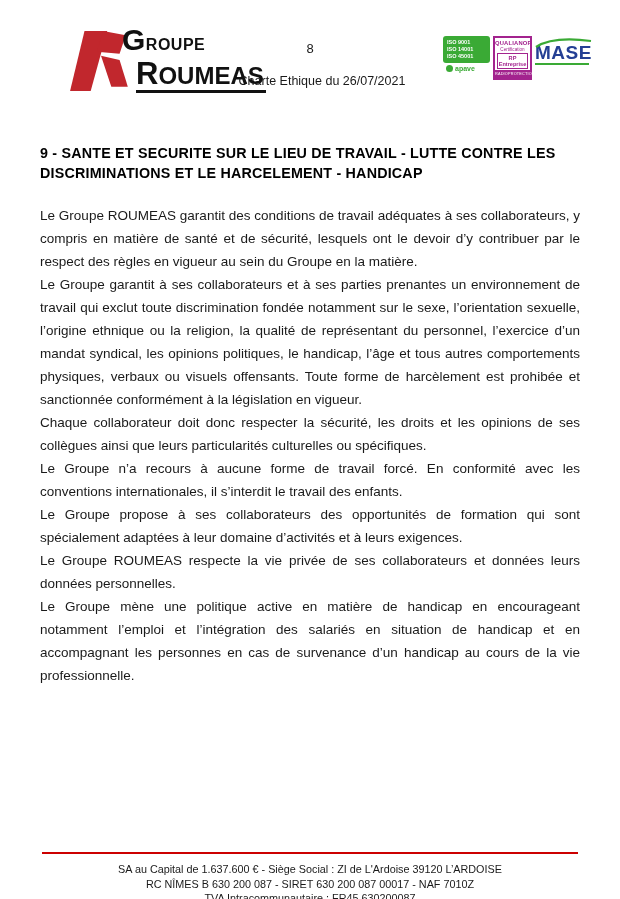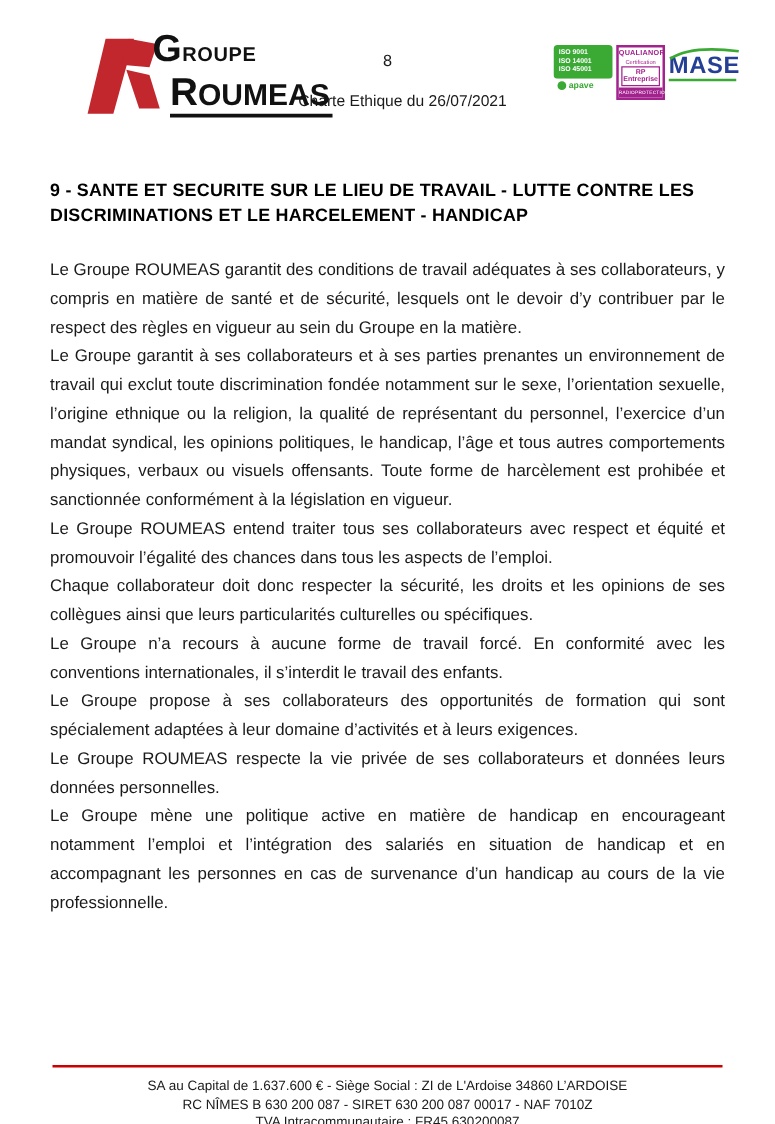--- a/index.html
+++ b/index.html
@@ -98,28 +98,27 @@
       <div class="mase-name">MASE</div>
       <div class="mase-tagline"></div>
     </div>
   </div>
 
   <h1 class="section-title">9 - SANTE ET SECURITE SUR LE LIEU DE TRAVAIL - LUTTE CONTRE LES DISCRIMINATIONS ET LE HARCELEMENT - HANDICAP</h1>
 
   <main class="body-text">
     <p>Le Groupe ROUMEAS garantit des conditions de travail adéquates à ses collaborateurs, y compris en matière de santé et de sécurité, lesquels ont le devoir d’y contribuer par le respect des règles en vigueur au sein du Groupe en la matière.</p>
     <p>Le Groupe garantit à ses collaborateurs et à ses parties prenantes un environnement de travail qui exclut toute discrimination fondée notamment sur le sexe, l’orientation sexuelle, l’origine ethnique ou la religion, la qualité de représentant du personnel, l’exercice d’un mandat syndical, les opinions politiques, le handicap, l’âge et tous autres comportements physiques, verbaux ou visuels offensants. Toute forme de harcèlement est prohibée et sanctionnée conformément à la législation en vigueur.</p>
-    <p>Le Groupe ROUMEAS entend traiter tous ses collaborateurs avec respect et équité et promouvoir l’égalité des chances dans tous les aspects de l’emploi.</p>
     <p>Chaque collaborateur doit donc respecter la sécurité, les droits et les opinions de ses collègues ainsi que leurs particularités culturelles ou spécifiques.</p>
     <p>Le Groupe n’a recours à aucune forme de travail forcé. En conformité avec les conventions internationales, il s’interdit le travail des enfants.</p>
     <p>Le Groupe propose à ses collaborateurs des opportunités de formation qui sont spécialement adaptées à leur domaine d’activités et à leurs exigences.</p>
     <p>Le Groupe ROUMEAS respecte la vie privée de ses collaborateurs et données leurs données personnelles.</p>
     <p>Le Groupe mène une politique active en matière de handicap en encourageant notamment l’emploi et l’intégration des salariés en situation de handicap et en accompagnant les personnes en cas de survenance d’un handicap au cours de la vie professionnelle.</p>
   </main>
 
   <div class="footer-rule"></div>
   <div class="footer-text">
-    <div>SA au Capital de 1.637.600 € - Siège Social : ZI de L'Ardoise 34860 L’ARDOISE</div>
+    <div>SA au Capital de 1.637.600 € - Siège Social : ZI de L'Ardoise 39120 L’ARDOISE</div>
     <div>RC NÎMES B 630 200 087 - SIRET 630 200 087 00017 - NAF 7010Z</div>
     <div>TVA Intracommunautaire : FR45 630200087</div>
   </div>
 
 </div>
 
 </body></html>

